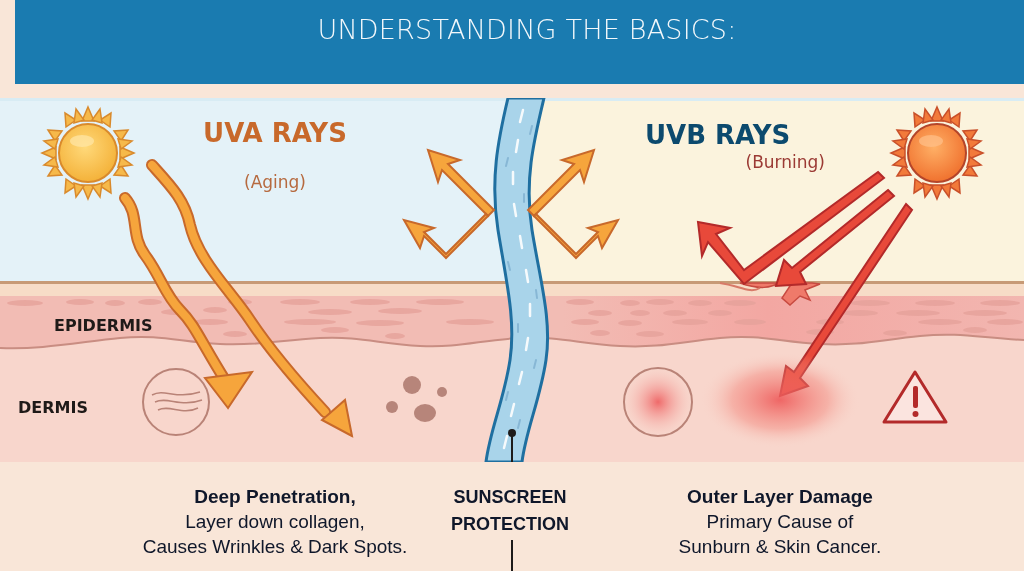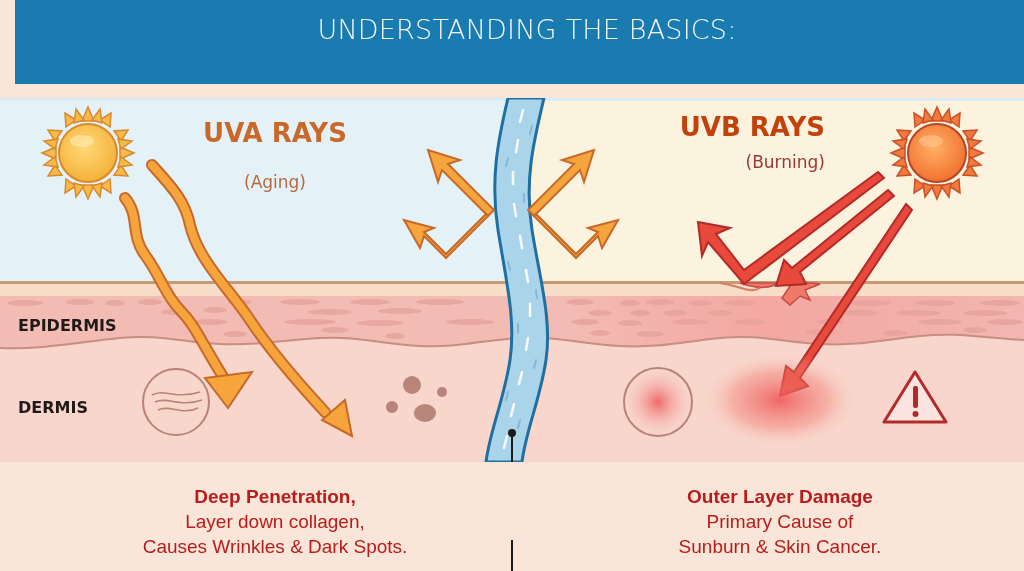--- a/index.html
+++ b/index.html
@@ -5,27 +5,27 @@
   html, body { margin:0; padding:0; }
   body { width:1024px; height:571px; overflow:hidden; background:#f9e6d8; font-family:"Liberation Sans", sans-serif; }
   .root { position:relative; width:1024px; height:571px; }
   .header { position:absolute; left:15px; top:0; width:1024px; height:84px; background:#1a7bb0; text-align:center; color:#fff; }
   .header .sub { position:absolute; left:0; right:0; top:14px; font-family:"DejaVu Sans", sans-serif; font-size:27px; font-weight:300; letter-spacing:0.2px; color:#f3f8fb; }
   .header .main { position:absolute; left:0; right:0; top:50px; font-family:"DejaVu Sans", sans-serif; font-weight:bold; font-size:32px; letter-spacing:0.5px; color:#ffffff; }
   svg.scene { position:absolute; left:0; top:98px; }
   .lbl { position:absolute; font-family:"DejaVu Sans", sans-serif; }
   .uva-title { left:190px; top:118px; width:170px; text-align:center; color:#c8692b; font-weight:bold; font-size:26px; }
   .uva-sub { left:190px; top:152px; width:170px; text-align:center; color:#b66a3f; font-size:17px;margin-top:20px; }
-  .uvb-title { left:645px; top:112px; width:180px; text-align:right; color:#c2410c; font-weight:bold; font-size:26px; }
+  .uvb-title { left:645px; top:120px; width:180px; text-align:left; color:#0c4a6e; font-weight:bold; font-size:26px; }
   .uvb-sub { left:645px; top:152px; width:180px; text-align:right; color:#9b3a34; font-size:17px; }
   .layer-lbl { left:18px; color:#1f1a18; font-weight:bold; font-size:16px; }
-  .epi { top:316px; }
+  .epi { top:316px;margin-left:36px; }
   .der { top:398px; }
   .footer { position:absolute; left:0; top:462px; width:1024px; height:109px; background:#f9e6d8; }
-  .fcol { position:absolute; top:22px; text-align:center; color:#b91c1c; font-family:"Liberation Sans", sans-serif; font-size:19px; line-height:25px; }
+  .fcol { position:absolute; top:22px; text-align:center; color:#0f172a; font-family:"Liberation Sans", sans-serif; font-size:19px; line-height:25px; }
   .fcol .b { font-weight:bold; }
   .fleft { left:110px; width:330px; }
   .fmid { left:425px; width:170px; font-weight:bold; font-size:18px; line-height:27px; }
   .fright { left:630px; width:300px; }
 </style>
 </head>
 <body>
 
 <div class="root">
 
@@ -264,20 +264,24 @@
   <div class="lbl uvb-sub">(Burning)</div>
   <div class="lbl layer-lbl epi">EPIDERMIS</div>
   <div class="lbl layer-lbl der">DERMIS</div>
 
   <div class="footer">
     <div class="fcol fleft">
       <div class="b">Deep Penetration,</div>
       <div>Layer down collagen,</div>
       <div>Causes Wrinkles &amp; Dark Spots.</div>
     </div>
+    <div class="fcol fmid">
+      <div>SUNSCREEN</div>
+      <div>PROTECTION</div>
+    </div>
     <div style="position:absolute;left:511px;top:78px;width:2px;height:31px;background:#1d1b1a;"></div>
     <div class="fcol fright">
       <div class="b">Outer Layer Damage</div>
       <div>Primary Cause of</div>
       <div>Sunburn &amp; Skin Cancer.</div>
     </div>
   </div>
 </div>
 
 </body></html>

